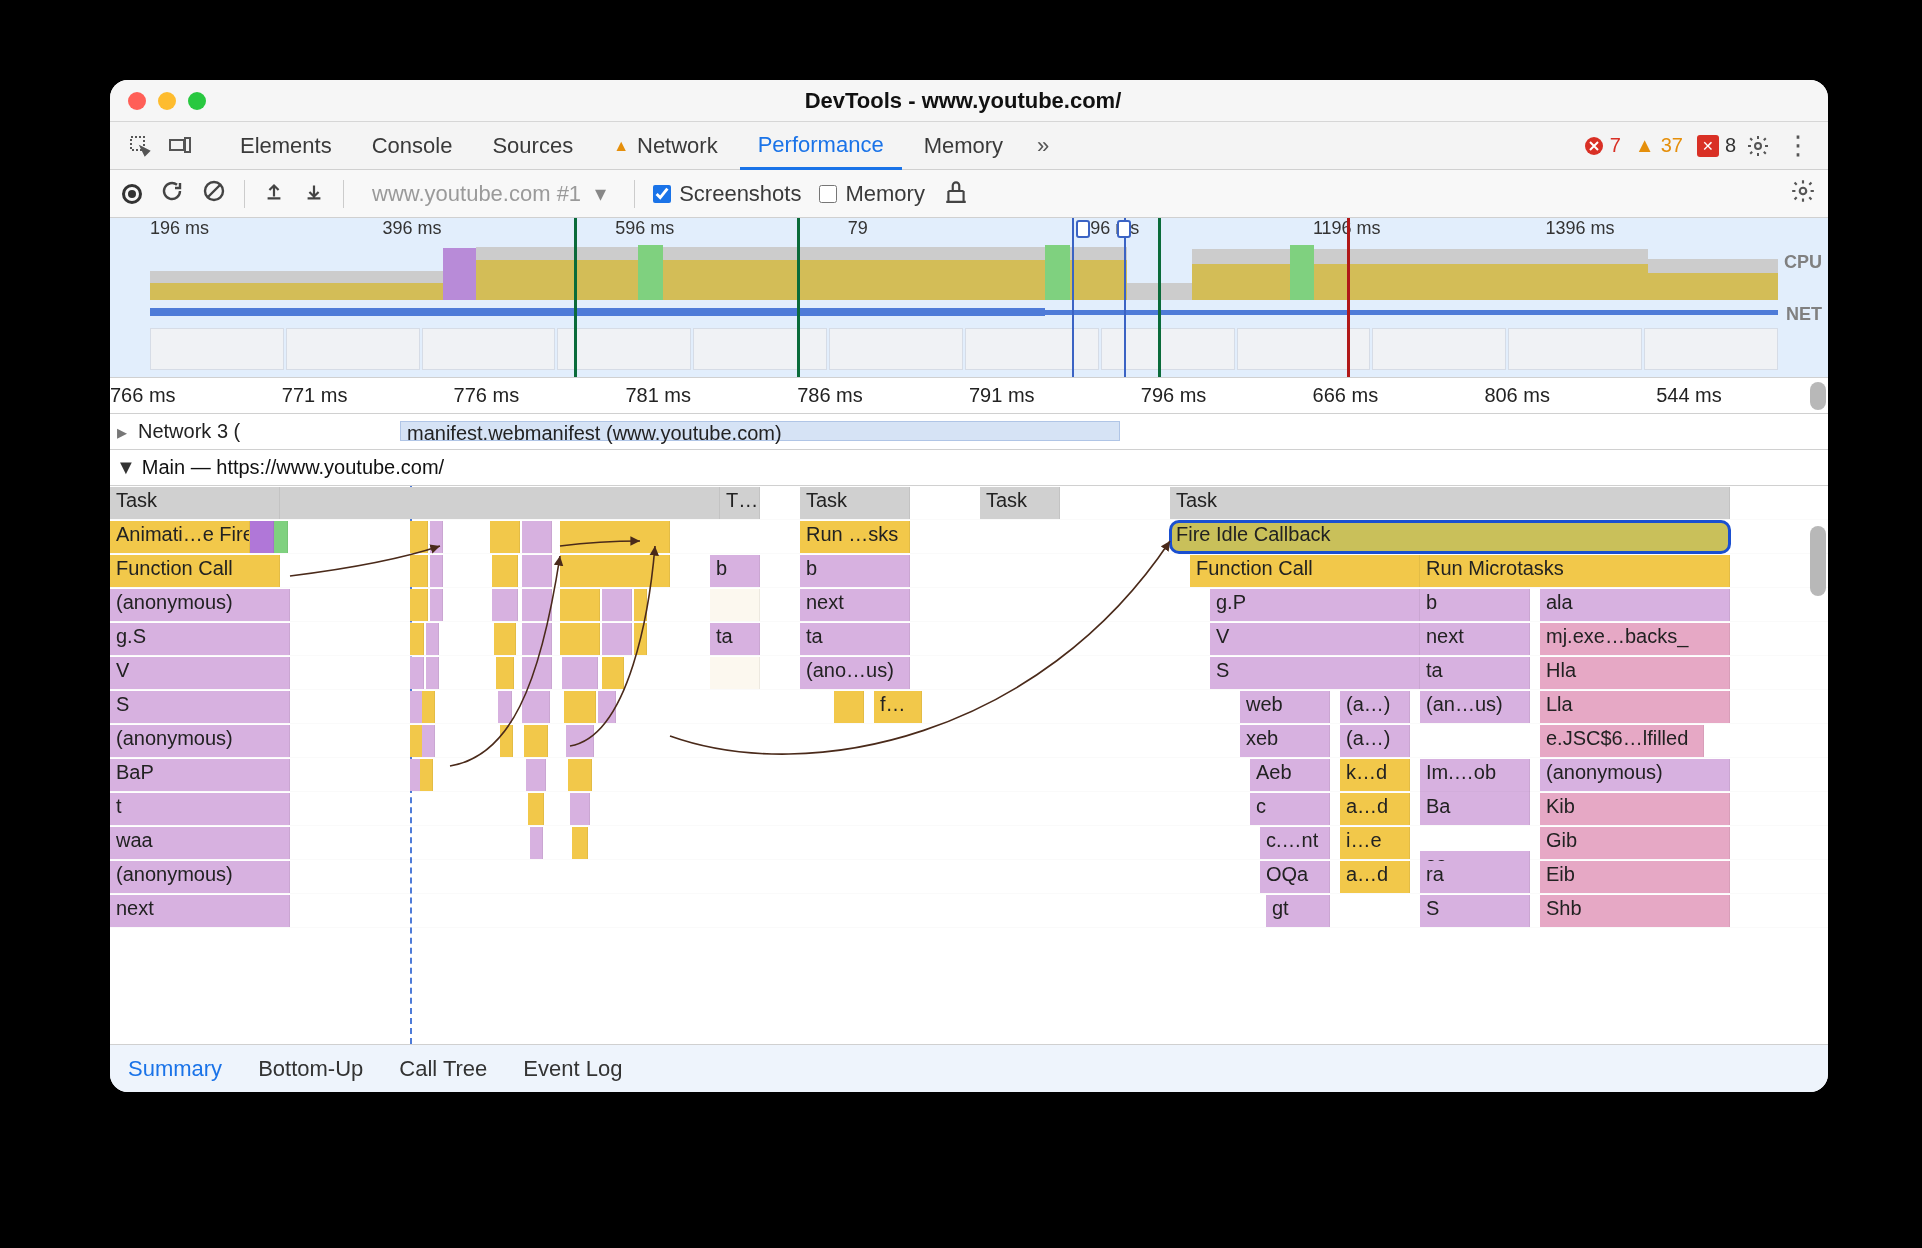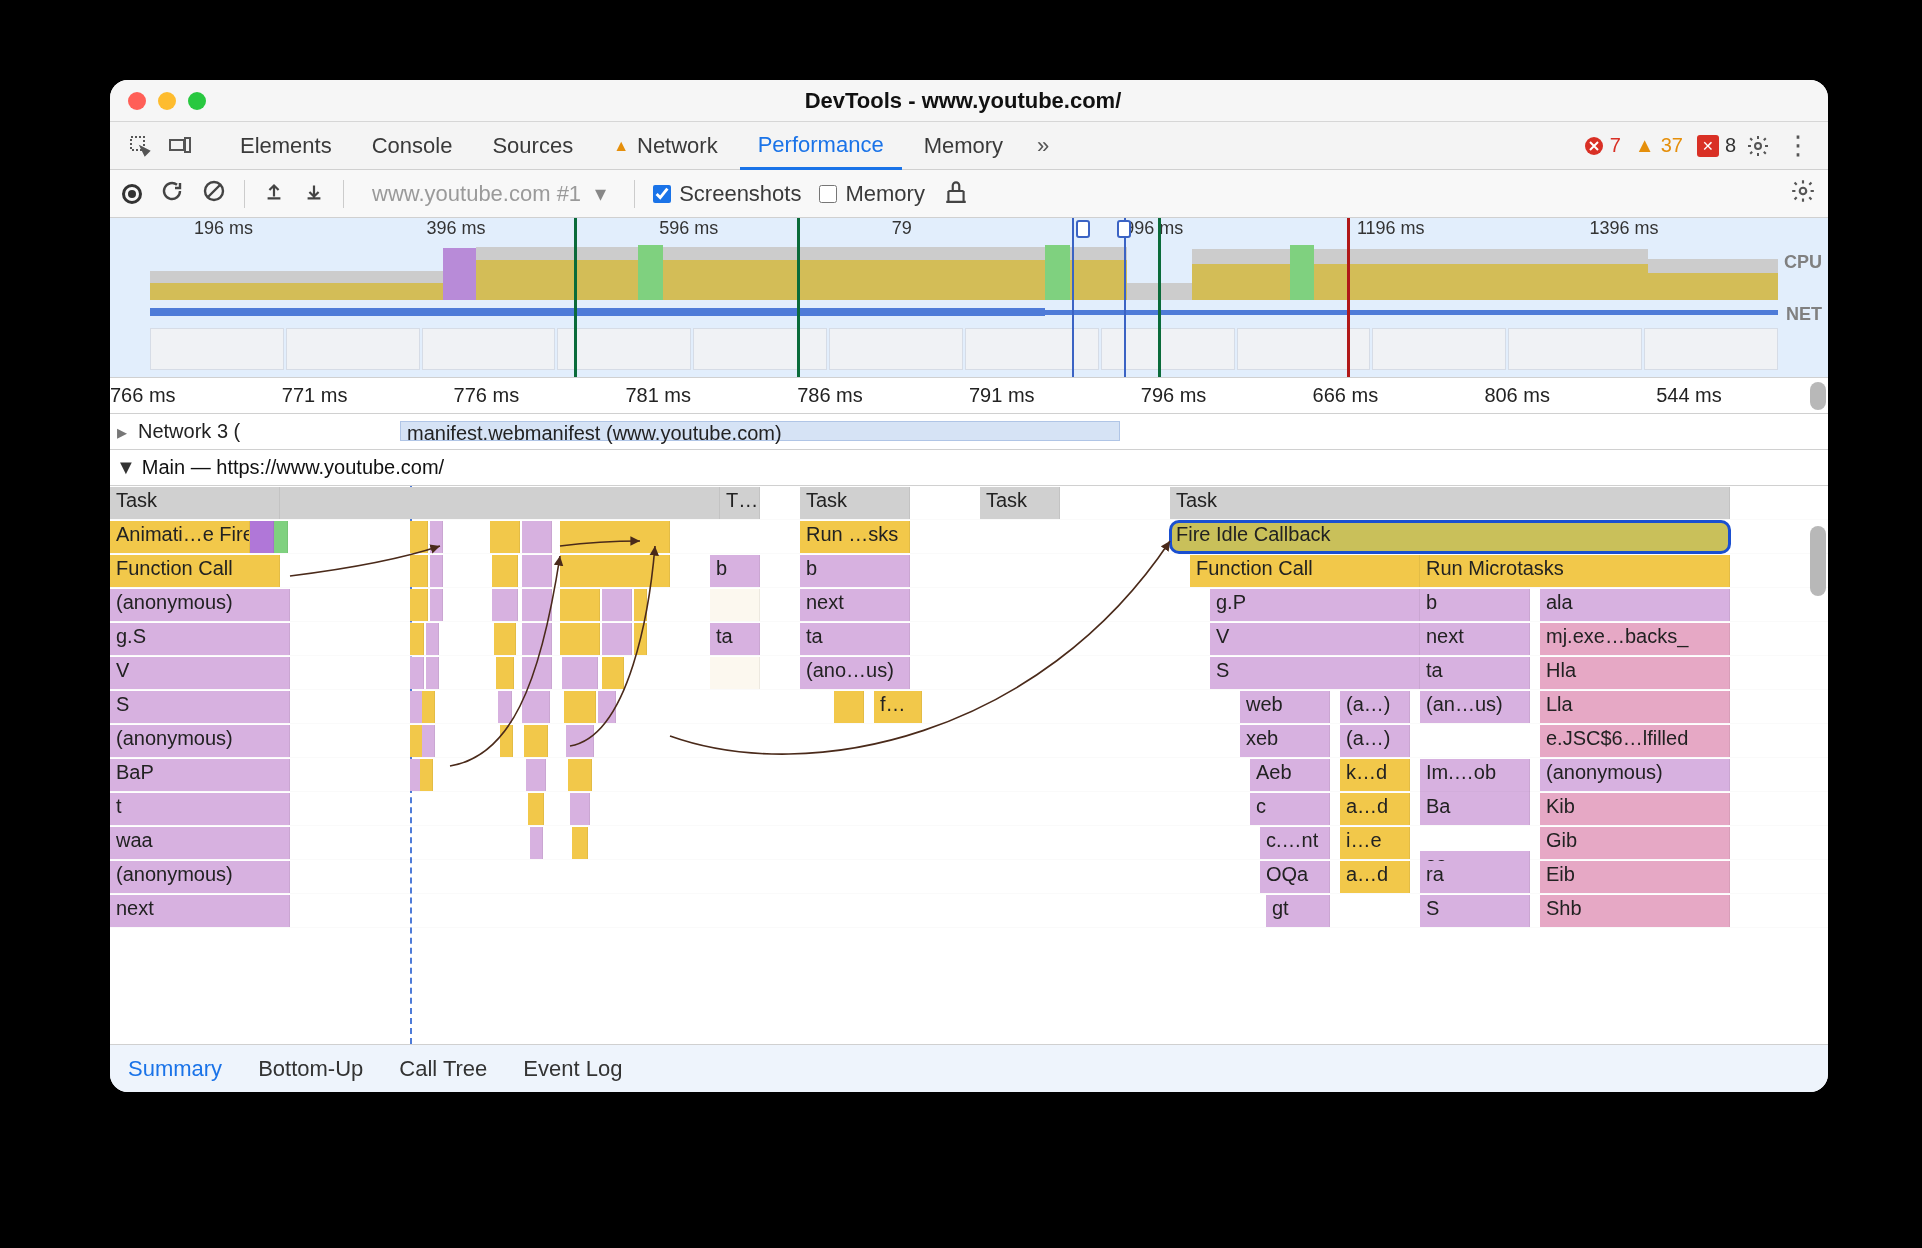--- a/index.html
+++ b/index.html
@@ -40,21 +40,21 @@
     padding:0 12px; gap:18px; font-size:22px; color:#3a3a3a; background:#f8f8f8;
   }
   .toolbar .grp { display:flex; align-items:center; gap:18px; }
   .toolbar .sep { width:1px; height:28px; background:#ccc; }
   .toolbar .recordname { color:#9a9a9a; flex:0 0 auto; padding:2px 10px; display:flex; align-items:center; gap:14px; }
   .toolbar label { display:flex; align-items:center; gap:8px; }
   .toolbar input[type=checkbox] { width:18px; height:18px; accent-color:#1a73e8; }
 
   .overview { height:160px; background:#e2eefc; position:relative; border-bottom:1px solid #d0d0d0; }
   .overview .ticks { position:absolute; top:0; left:40px; right:50px; height:24px; display:flex; font-size:18px; color:#333; }
-  .overview .ticks span { flex:1;margin-left:44px; }
+  .overview .ticks span { flex:1; }
   .overview .cpu { position:absolute; top:24px; left:40px; right:50px; height:58px; }
   .overview .net { position:absolute; top:90px; left:40px; right:50px; height:14px; }
   .overview .lbl { position:absolute; right:6px; font-size:18px; color:#808080; font-weight:600; }
   .overview .cpuarea { position:absolute; inset:0; }
   .overview .cpuarea div { position:absolute; bottom:0; }
   .overview .thumbrow { position:absolute; top:110px; left:40px; right:50px; height:42px; display:flex; gap:2px; }
   .overview .thumbrow .th { flex:1; background:#f0f2f5; border:1px solid #d6dce6; }
   .overview .vbar { position:absolute; top:0; bottom:0; width:3px; }
 
   .ruler {
@@ -395,21 +395,21 @@
       <div class="row">
         <div class="cell lilac" style="left: 0px; width: 180px;">(anonymous)</div>
         <div class="cell gold" style="left: 300px; width: 8px;"></div>
         <div class="cell lilac" style="left: 312px; width: 10px;"></div>
         <div class="cell gold" style="left: 390px; width: 10px;"></div>
         <div class="cell gold" style="left: 414px; width: 24px;"></div>
         <div class="cell lilac" style="left: 456px; width: 28px;"></div>
         <div class="cell lilac" style="left: 1130px; width: 90px;">xeb</div>
         <div class="cell lilac" style="left: 1230px; width: 70px;">(a…)</div>
         <div class="cell lilac" style="left: 1310px; width: 110px; margin-top: 41px;">wB.…ob</div>
-        <div class="cell pink" style="left: 1430px; width: 190px;">e.JSC$6…lfilled</div>
+        <div class="cell pink" style="left: 1430px; width: 164px;">e.JSC$6…lfilled</div>
       </div>
       <div class="row">
         <div class="cell lilac" style="left: 0px; width: 180px;">BaP</div>
         <div class="cell lilac" style="left: 300px; width: 6px;"></div>
         <div class="cell gold" style="left: 310px; width: 8px;"></div>
         <div class="cell lilac" style="left: 416px; width: 20px;"></div>
         <div class="cell gold" style="left: 458px; width: 24px;"></div>
         <div class="cell lilac" style="left: 1140px; width: 80px;">Aeb</div>
         <div class="cell gold" style="left: 1230px; width: 70px;">k…d</div>
         <div class="cell lilac" style="left: 1310px; width: 110px;">Im.…ob</div>

